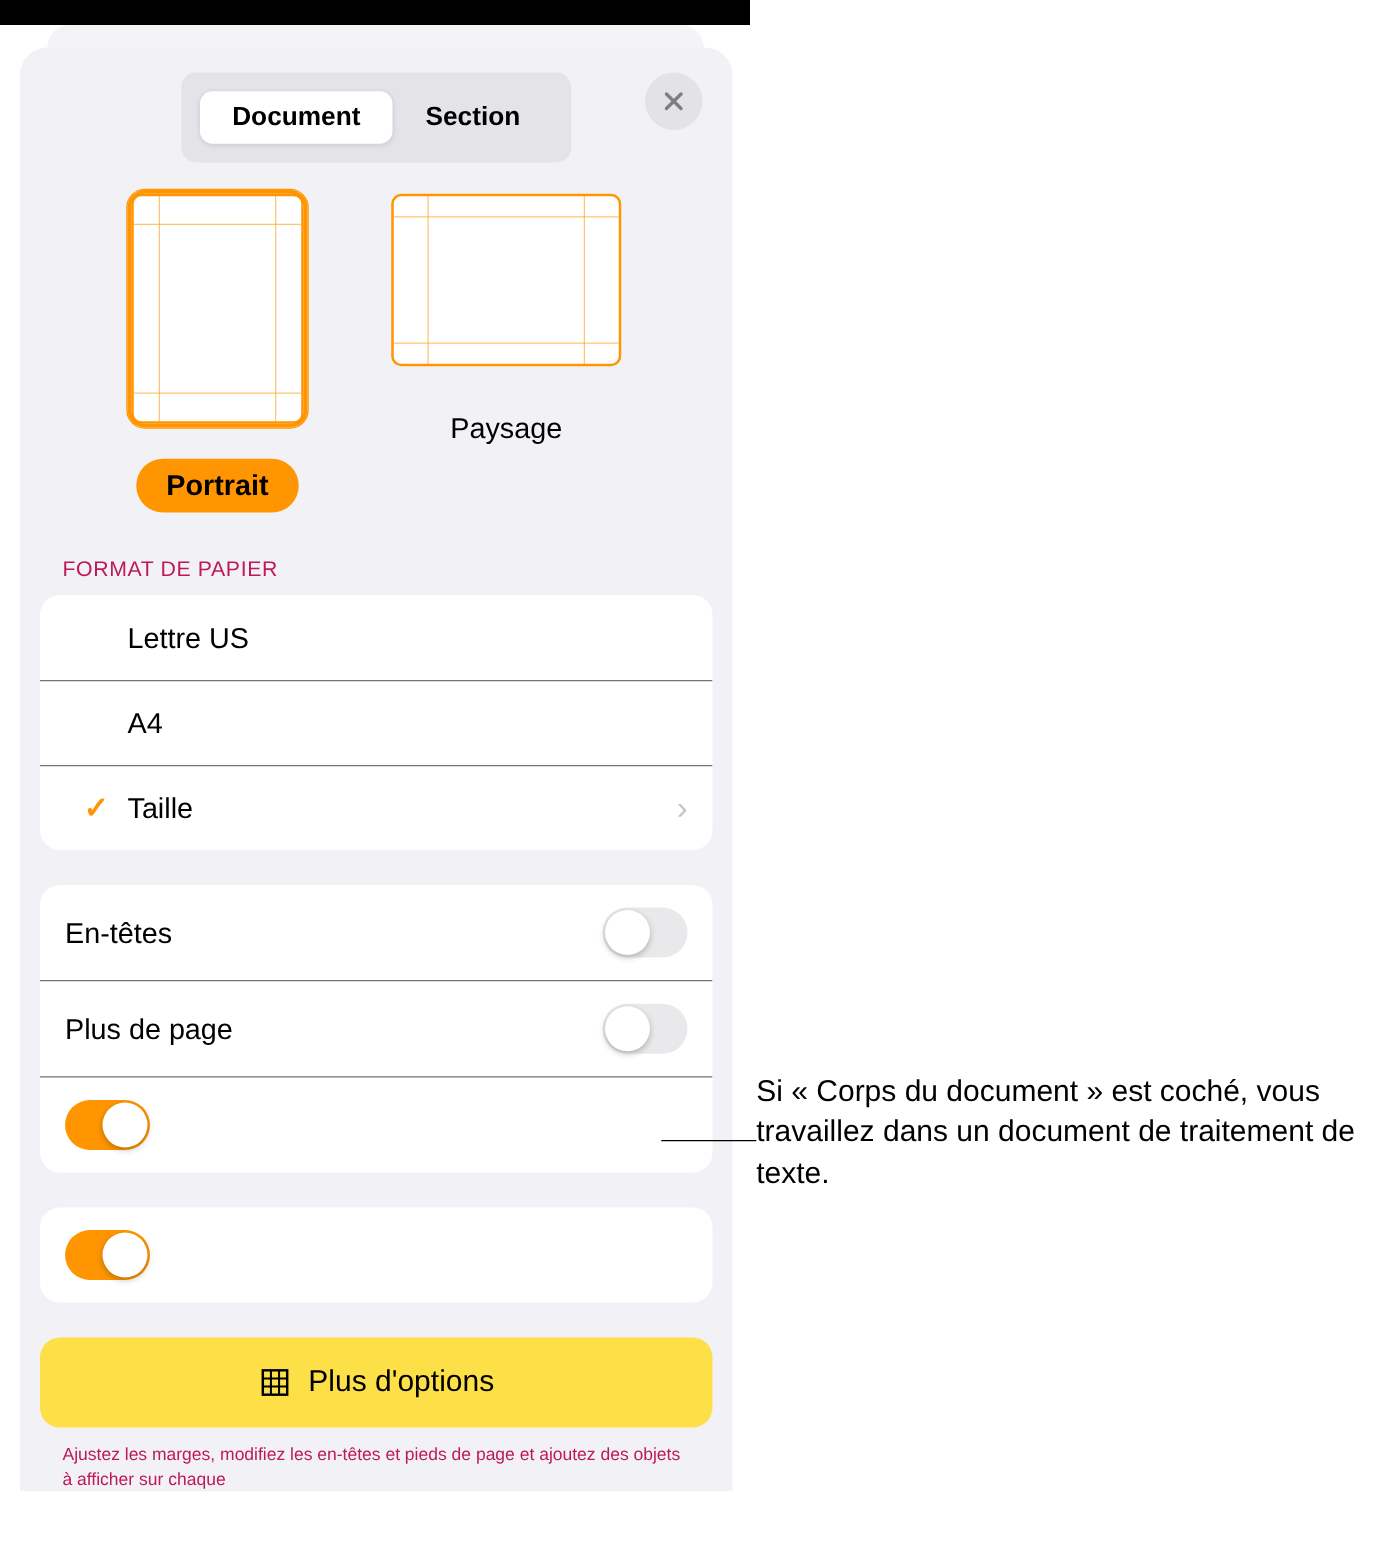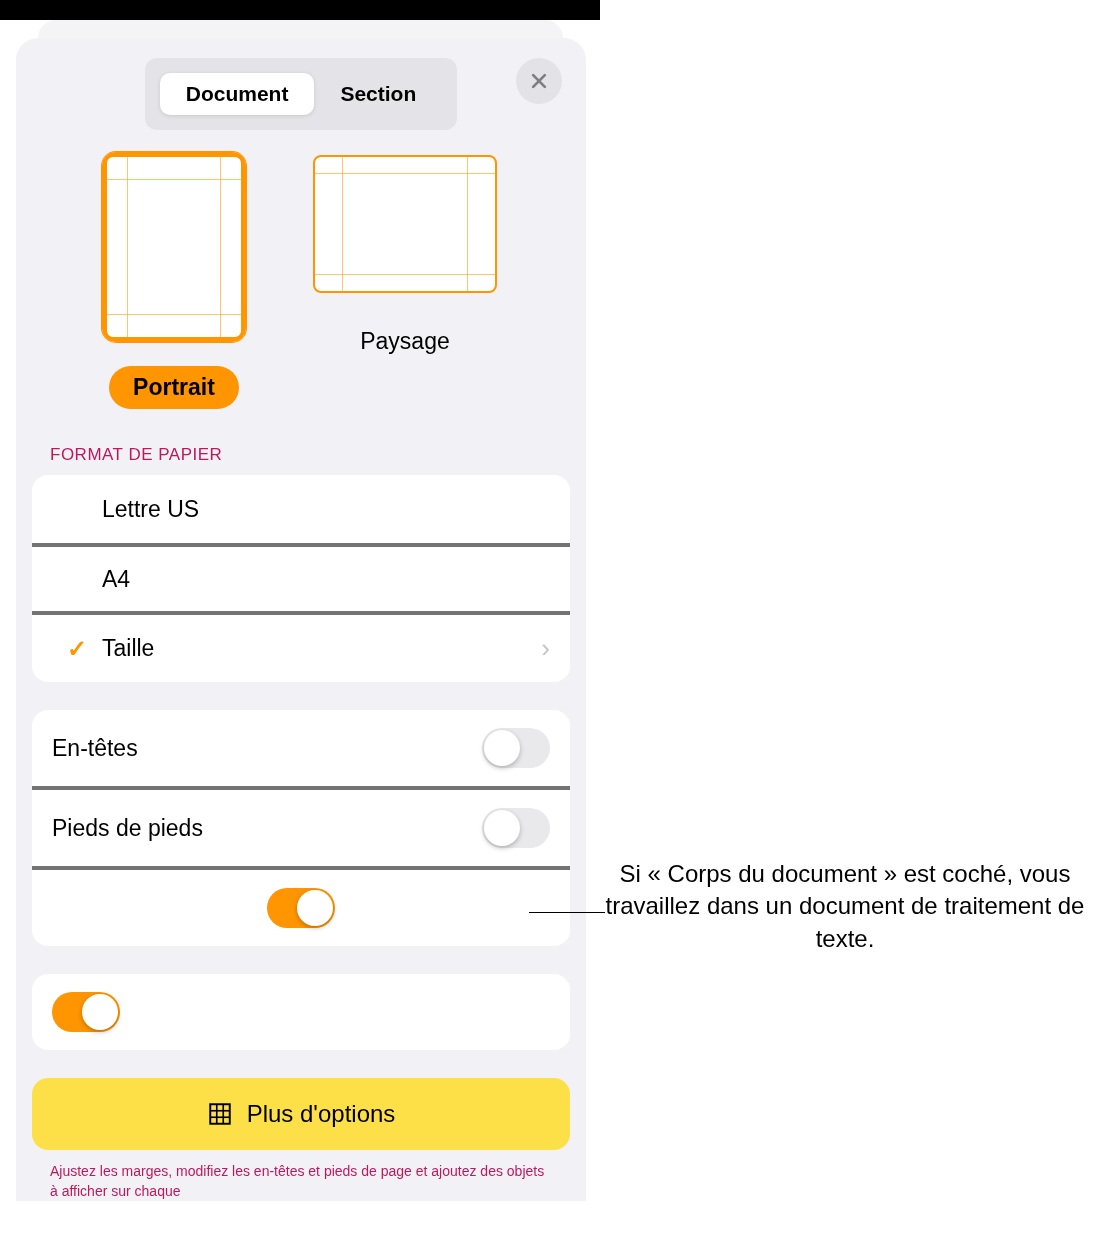--- a/index.html
+++ b/index.html
@@ -136,21 +136,21 @@
       overflow: hidden;
     }
     .row {
       display: flex;
       align-items: center;
       padding: 18px 20px;
       font-size: 23px;
       position: relative;
       min-height: 68px;
     }
-    .row + .row { border-top: 4px solid #737373; justify-content: center; }
+    .row + .row { border-top: 1px solid #737373; }
     .row .indent { width: 50px; flex-shrink: 0; text-align: center; }
     .check { color: #ff9500; font-weight: 700; font-size: 24px; }
     .chev { color: #c4c4c8; margin-left: auto; font-size: 26px; }
     .row-label { flex: 1; }
     .toggle {
       width: 68px; height: 40px; border-radius: 20px;
       background: #e9e9eb; position: relative; flex-shrink: 0;
       transition: background .2s; cursor: pointer;
     }
     .toggle::after {
@@ -182,21 +182,20 @@
     }
 
     .callout {
       position: absolute;
       left: 605px;
       top: 858px;
       font-size: 24px;
       line-height: 1.35;
       color: #000;
       width: 480px;
-      text-align: center;
     }
     .callout-line {
       position: absolute;
       top: 912px;
       left: 529px;
       width: 76px;
       height: 1px;
       background: #000;
     }
   </style>
@@ -258,21 +257,21 @@
       <span class="chev">›</span>
     </div>
   </div>
 
   <div class="group">
     <div class="row">
       <span class="row-label">En-têtes</span>
       <div class="toggle"></div>
     </div>
     <div class="row">
-      <span class="row-label">Pieds de pieds</span>
+      <span class="row-label">Plus de page</span>
       <div class="toggle"></div>
     </div>
     <div class="row">
       <div class="toggle on"></div>
     </div>
   </div>
 
   <div class="group">
     <div class="row">
       <div class="toggle on"></div>

